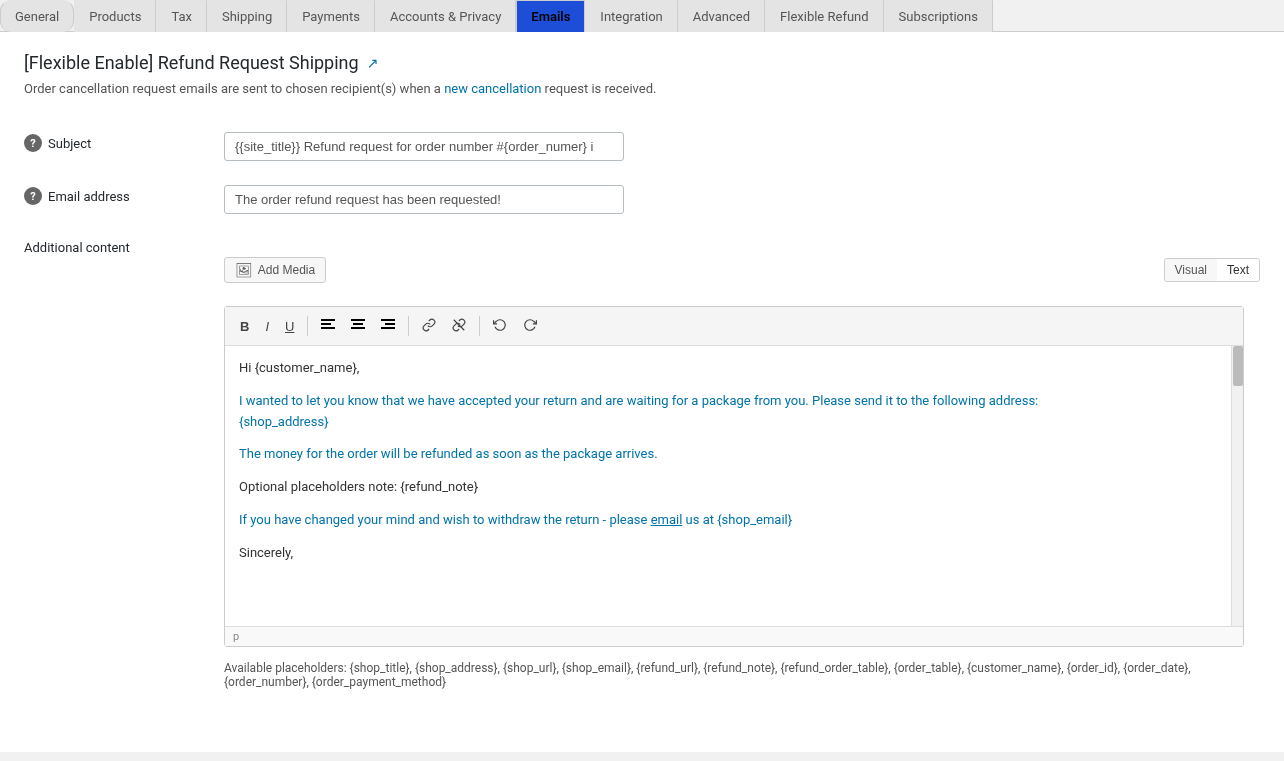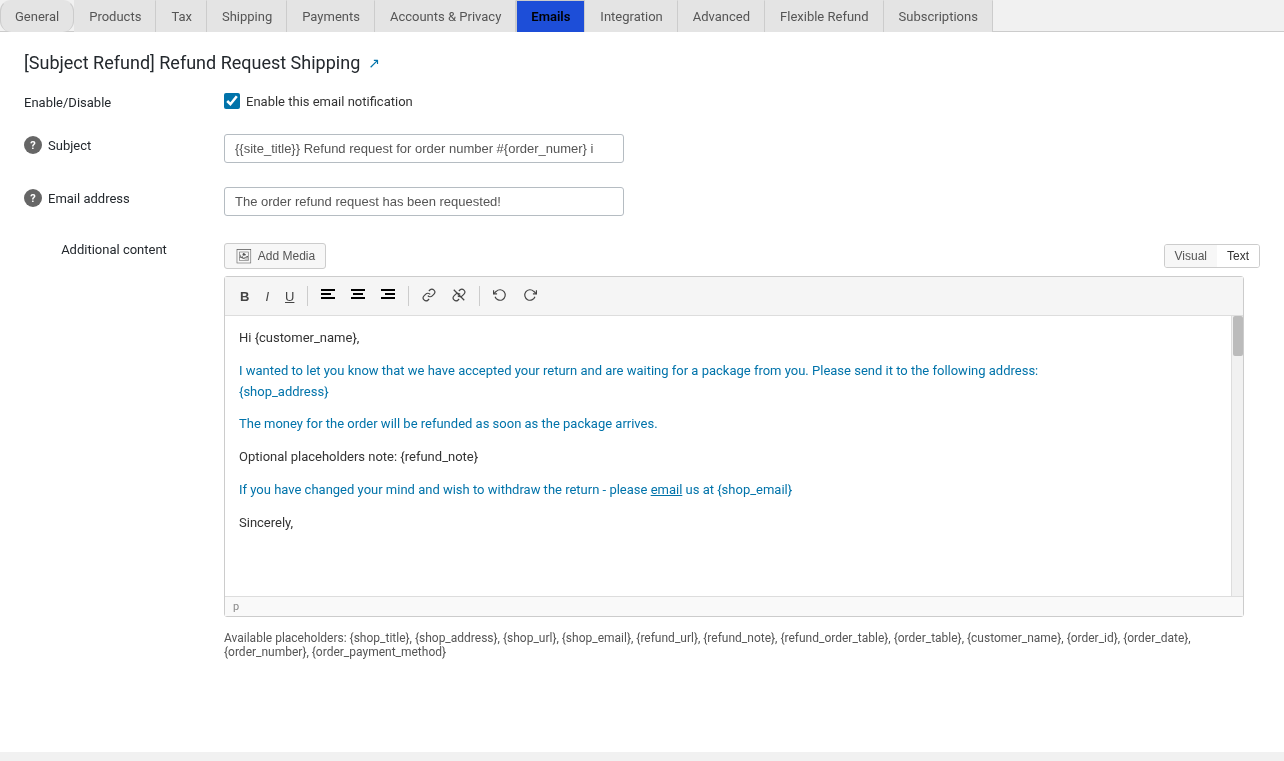--- a/index.html
+++ b/index.html
@@ -143,21 +143,21 @@
       font-size: 12px;
       color: #555;
     }
 
     .visual-text-tabs {
       float: right;
       display: flex;
       border: 1px solid #ccc;
       border-radius: 3px;
       overflow: hidden;
-      margin: 4px 0;
+      margin: 20px 0;
     }
     .vt-tab {
       padding: 4px 10px;
       font-size: 12px;
       cursor: pointer;
       background: #f7f7f7;
       color: #555;
       border: none;
     }
     .vt-tab.active { background: #fff; color: #333; }
@@ -231,38 +231,30 @@
     <div class="tab active">Emails</div>
     <div class="tab">Integration</div>
     <div class="tab">Advanced</div>
     <div class="tab">Flexible Refund</div>
     <div class="tab">Subscriptions</div>
   </div>
 
 <div class="main-content">
 
   <h1 class="page-title">
-    <span>[Subject Refund] Refund Request Shipping</span>
+    <span>[Flexible Enable] Refund Request Shipping</span>
     <a href="#">↗</a>
   </h1>
+  <p class="page-description">
+    Order cancellation request emails are sent to chosen recipient(s) when a <a href="#">new cancellation</a> request is received.
+  </p>
 
   <table class="form-table">
 
     <tbody>
-        <tr>
-      <th>
-        <label>Enable/Disable</label>
-      </th>
-      <td>
-        <label class="checkbox-label">
-          <input type="checkbox" checked="" style="">
-          <span>Enable this email notification</span>
-        </label>
-      </td>
-    </tr>
 
     <tr>
       <th style="display:flex; align-items:center; padding-top:14px;">
         <span class="help-icon">?</span>
         <label>Subject</label>
       </th>
       <td>
         <input type="text" class="text-input" value="{{site_title}} Refund request for order number #{order_numer} i" style="">
       </td>
     </tr>
@@ -271,21 +263,21 @@
       <th style="display:flex; align-items:center; padding-top:14px;">
         <span class="help-icon">?</span>
         <label>Email address</label>
       </th>
       <td>
         <input type="text" class="text-input" value="The order refund request has been requested!" style="">
       </td>
     </tr>
 
     <tr>
-      <th style="padding-top:14px;text-align:center;">
+      <th style="padding-top:14px;">
         <label>Additional content</label>
       </th>
       <td>
 
         <div style="display:flex; justify-content:space-between; align-items:center; margin-bottom:4px;">
           <button class="add-media-btn">
             <span style="font-size:14px;">🖼</span>
             <span>Add Media</span>
           </button>
           <div class="visual-text-tabs">

